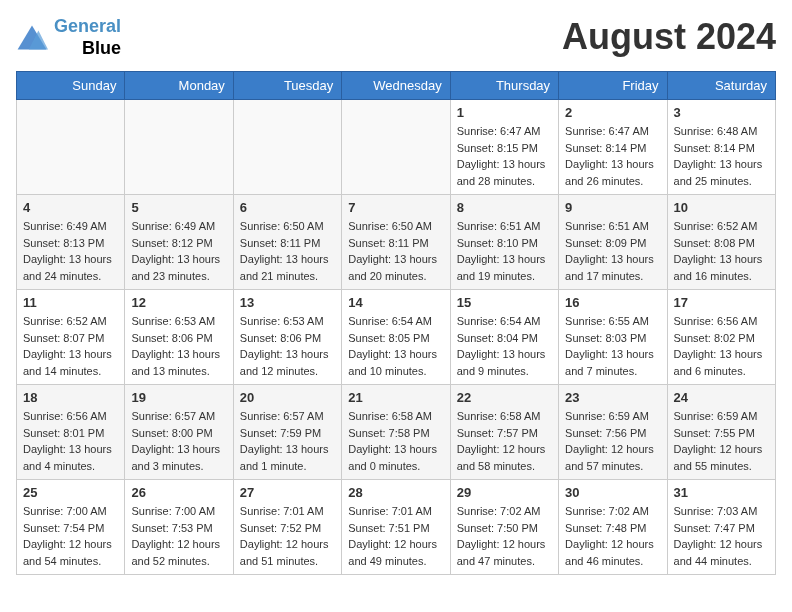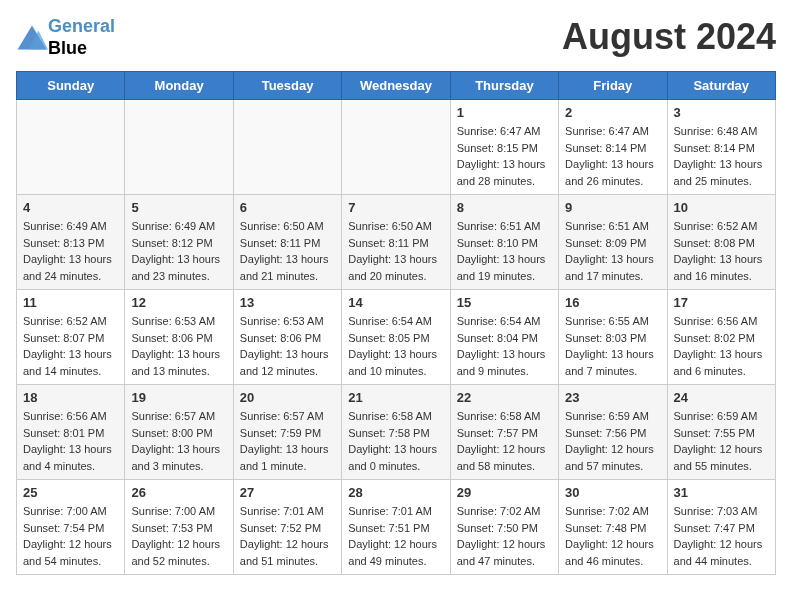--- a/index.html
+++ b/index.html
@@ -12,20 +12,22 @@
     }
     .header {
       display: flex;
       justify-content: space-between;
       align-items: flex-start;
       margin-bottom: 12px;
     }
     .logo {
       display: flex;
       align-items: center;
+      gap: 6px;
+      text-align: right;
     }
     .logo-text {
       font-size: 18px;
       font-weight: bold;
       color: #333;
       line-height: 1.2;
     }
     .logo-text span {
       color: #4a90c4;
     }
@@ -48,22 +50,22 @@
     }
     .calendar {
       width: 100%;
       border-collapse: collapse;
       border: 1px solid #ccc;
     }
     .calendar th {
       background-color: #3a7dc9;
       color: #fff;
       font-size: 13px;
-      font-weight: bold;
-      text-align: center;
+      font-weight: normal;
+      text-align: right;
       padding: 6px 8px;
       border: 1px solid #2a5fa0;
     }
     .calendar td {
       vertical-align: top;
       padding: 5px 6px;
       border: 1px solid #ccc;
       font-size: 10.5px;
       color: #333;
       width: calc(100% / 7);

